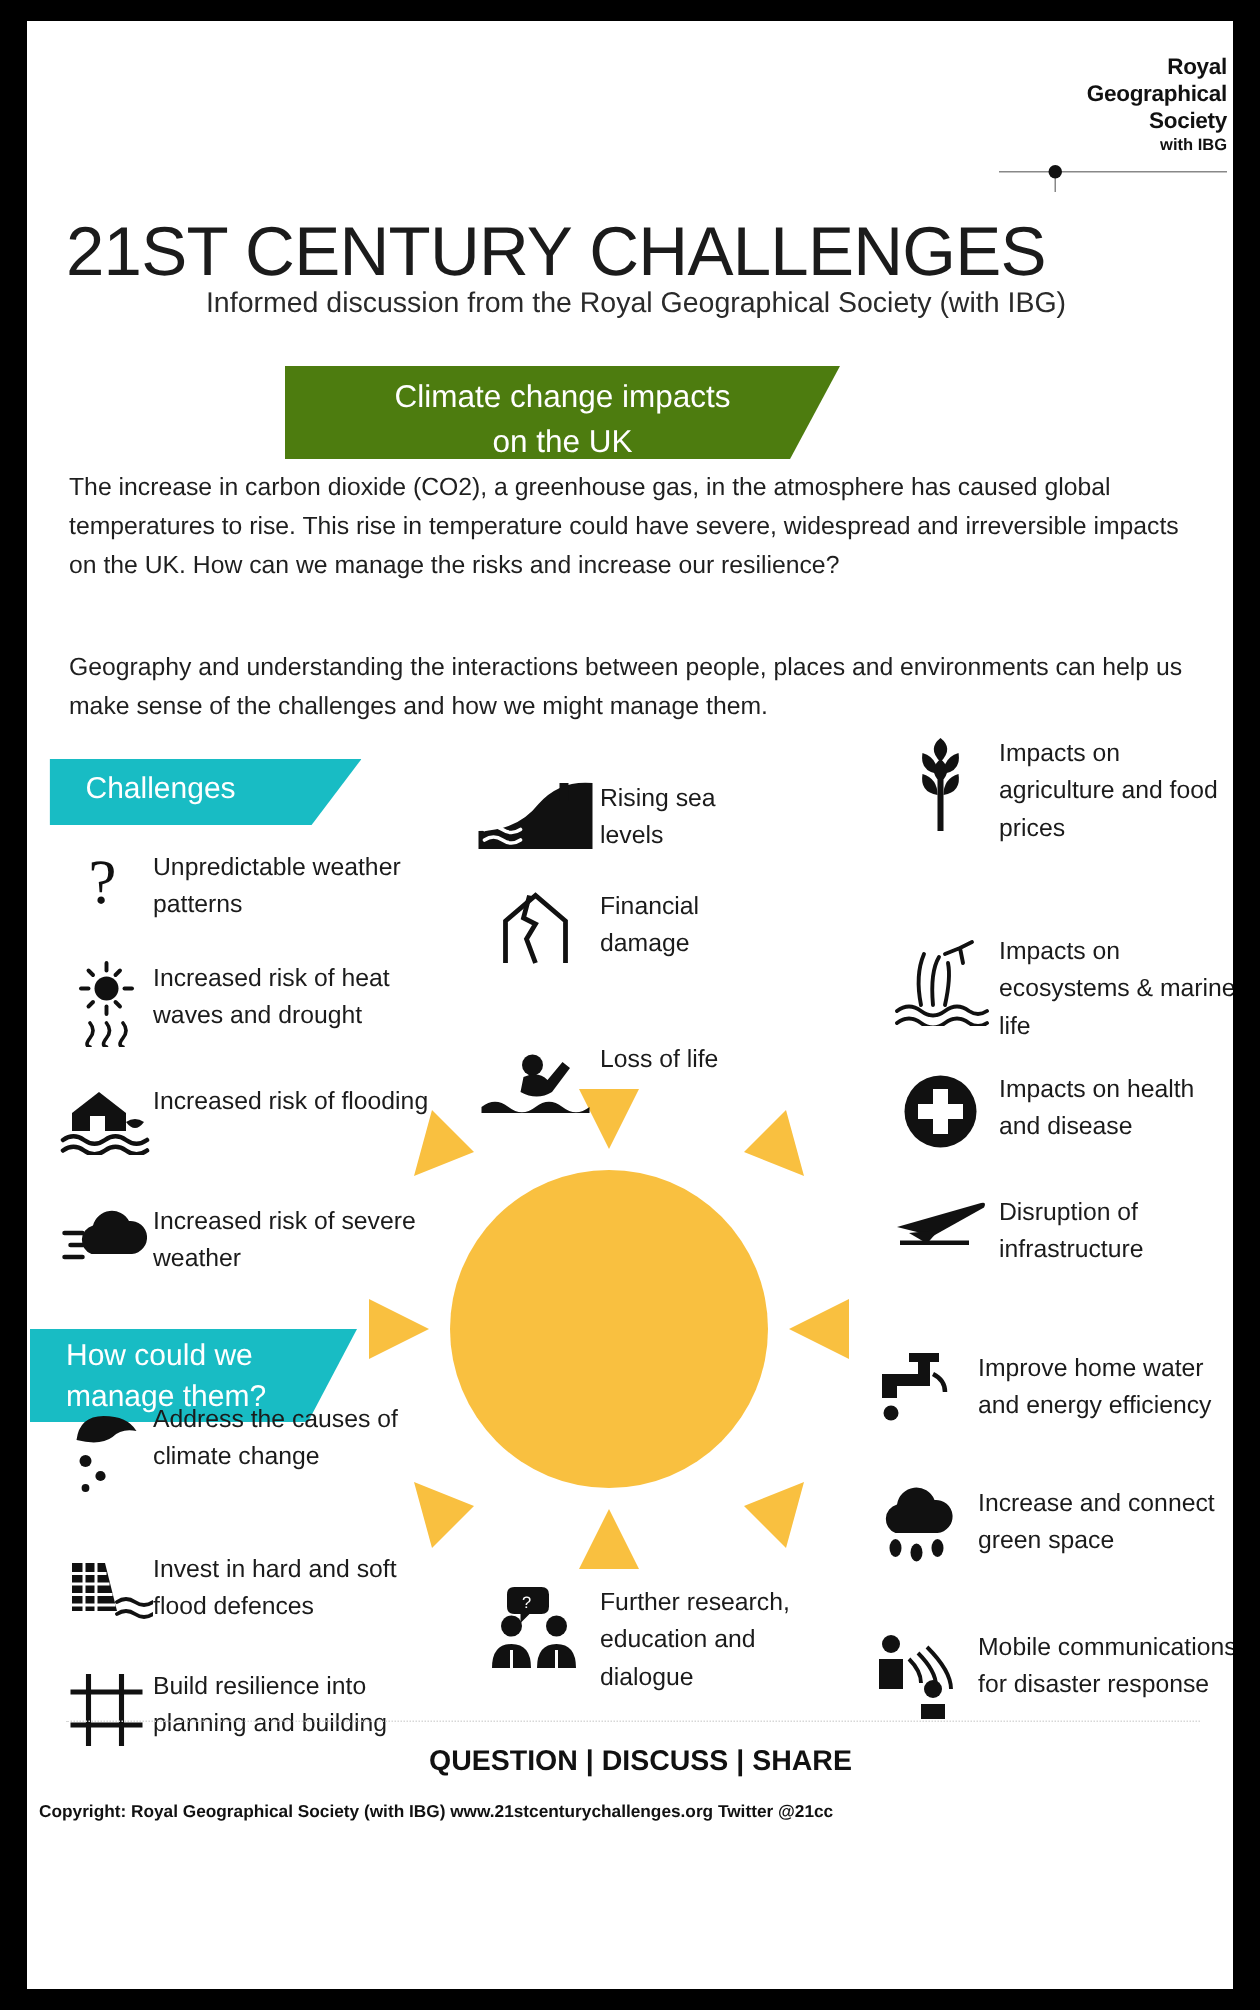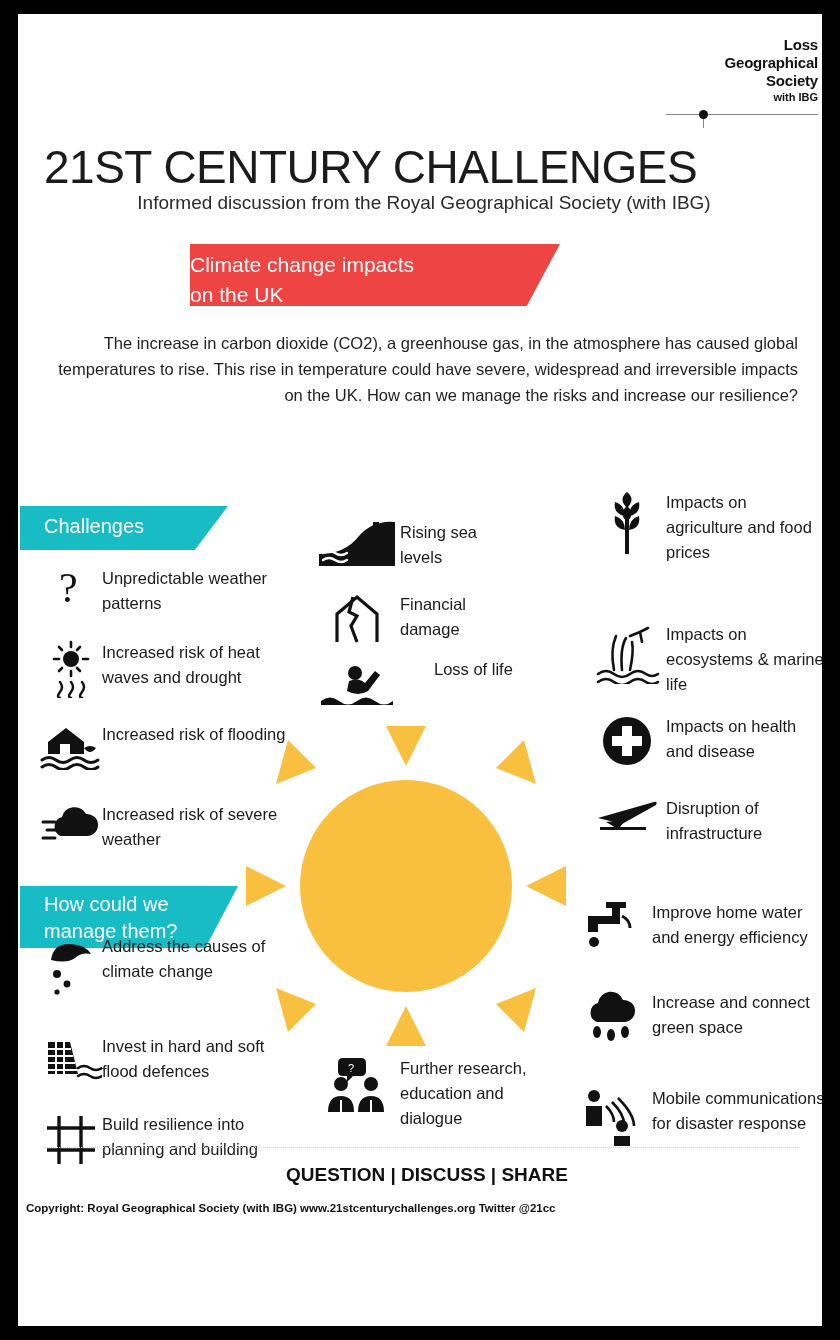--- a/index.html
+++ b/index.html
@@ -88,49 +88,50 @@
     font-size: 19px;
     color: #2a2a2a;
   }
   
   .banner {
     position: absolute;
     left: 172px;
     top: 230px;
     width: 370px;
     height: 62px;
-    background: #ef4444;
+    background: #4d7c0f;
     color: #fff;
     font-size: 21px;
     line-height: 30px;
+    text-align: center;
     padding-top: 6px;
     box-sizing: border-box;
     clip-path: polygon(0 0, 100% 0, 91% 100%, 0 100%);
   }
   
   .para {
     position: absolute;
     left: 28px;
     width: 752px;
     font-size: 16.5px;
     line-height: 26px;
     color: #1f1f1f;
   }
-  .para1 { top: 316px; text-align: right; }
+  .para1 { top: 298px; }
   .para2 { top: 418px; }
   
   .tab {
     position: absolute;
     background: #18bcc4;
     color: #fff;
     font-size: 20px;
     box-sizing: border-box;
   }
   .tab-challenges {
-    left: 2px;
+    left: 15px;
     top: 492px;
     width: 208px;
     height: 44px;
     padding: 9px 0 0 24px;
     clip-path: polygon(0 0, 100% 0, 84% 100%, 0 100%);
   }
   .tab-manage {
     left: 2px;
     top: 872px;
     width: 218px;
@@ -201,38 +202,39 @@
     font-weight: bold;
     color: #111;
   }
 </style>
 </head>
 <body>
 
 <div class="poster">
 
   <div class="logo">
-    <div class="logo-line1">Loss</div>
+    <div class="logo-line1">Royal</div>
     <div class="logo-line2">Geographical</div>
     <div class="logo-line3">Society</div>
     <div class="logo-sub">with IBG</div>
   </div>
   <div class="logo-rule"></div>
   <div class="logo-vline"></div>
   <div class="logo-dot"></div>
 
   <div class="main-title">21ST CENTURY CHALLENGES</div>
   <div class="subtitle">Informed discussion from the Royal Geographical Society (with IBG)</div>
 
   <div class="banner">
     <div>Climate change impacts</div>
     <div>on the UK</div>
   </div>
 
   <div class="para para1">The increase in carbon dioxide (CO2), a greenhouse gas, in the atmosphere has caused global temperatures to rise. This rise in temperature could have severe, widespread and irreversible impacts on the UK. How can we manage the risks and increase our resilience?</div>
+  <div class="para para2">Geography and understanding the interactions between people, places and environments can help us make sense of the challenges and how we might manage them.</div>
 
   <div class="tab tab-challenges">Challenges</div>
   <div class="tab tab-manage">
     <div>How could we</div>
     <div>manage them?</div>
   </div>
 
   <div class="sun-wrap">
     <div class="sun-core"></div>
     <svg width="320" height="320" viewBox="0 0 320 320" style="position:absolute;left:0;top:0">
@@ -328,21 +330,21 @@
   <div class="item" style="left:296px; top:578px; width:208px;">
     <span class="glyph" style="width:86px">
       <svg class="icon-svg" width="60" height="52" viewBox="0 0 60 52" fill="none" stroke="#111" stroke-width="3.2">
         <path d="M10 50 L10 22 L30 5 L50 22 L50 50"></path>
         <path d="M26 5 L22 20 L30 24 L24 34 L30 50"></path>
       </svg>
     </span>
     <span class="txt">Financial damage</span>
   </div>
 
-  <div class="item" style="left:296px; top:643px; width:208px;gap:34px;">
+  <div class="item" style="left:296px; top:680px; width:208px;">
     <span class="glyph" style="width:86px">
       <svg class="icon-svg" width="76" height="48" viewBox="0 0 76 48" fill="#111">
         <circle cx="36" cy="16" r="7"></circle>
         <path d="M30 24 q10 -4 16 2 l10 -12 l5 4 l-12 16 q-10 6 -21 0 Z"></path>
         <path d="M2 44 q9 -7 18 0 q9 7 18 0 q9 -7 18 0 q9 7 18 0 L74 48 L2 48 Z"></path>
       </svg>
     </span>
     <span class="txt">Loss of life</span>
   </div>
 

